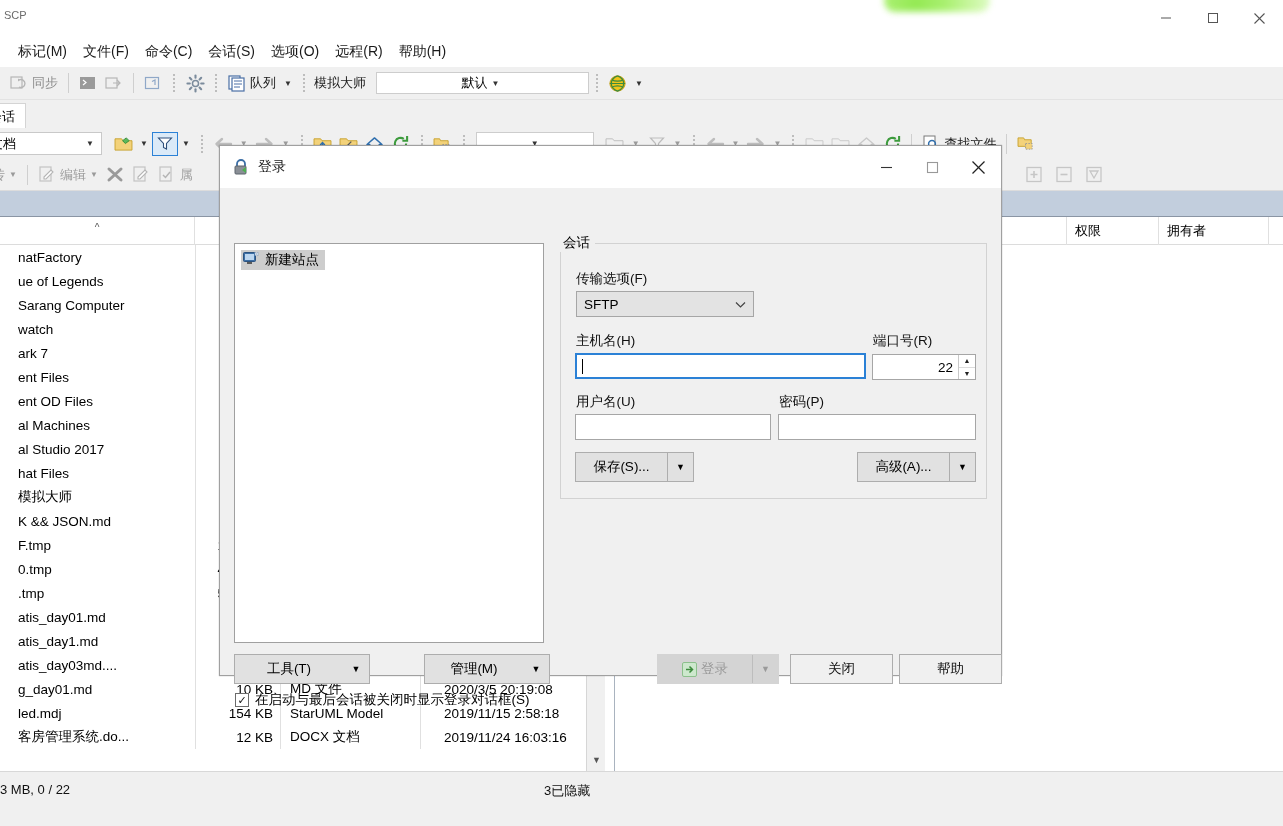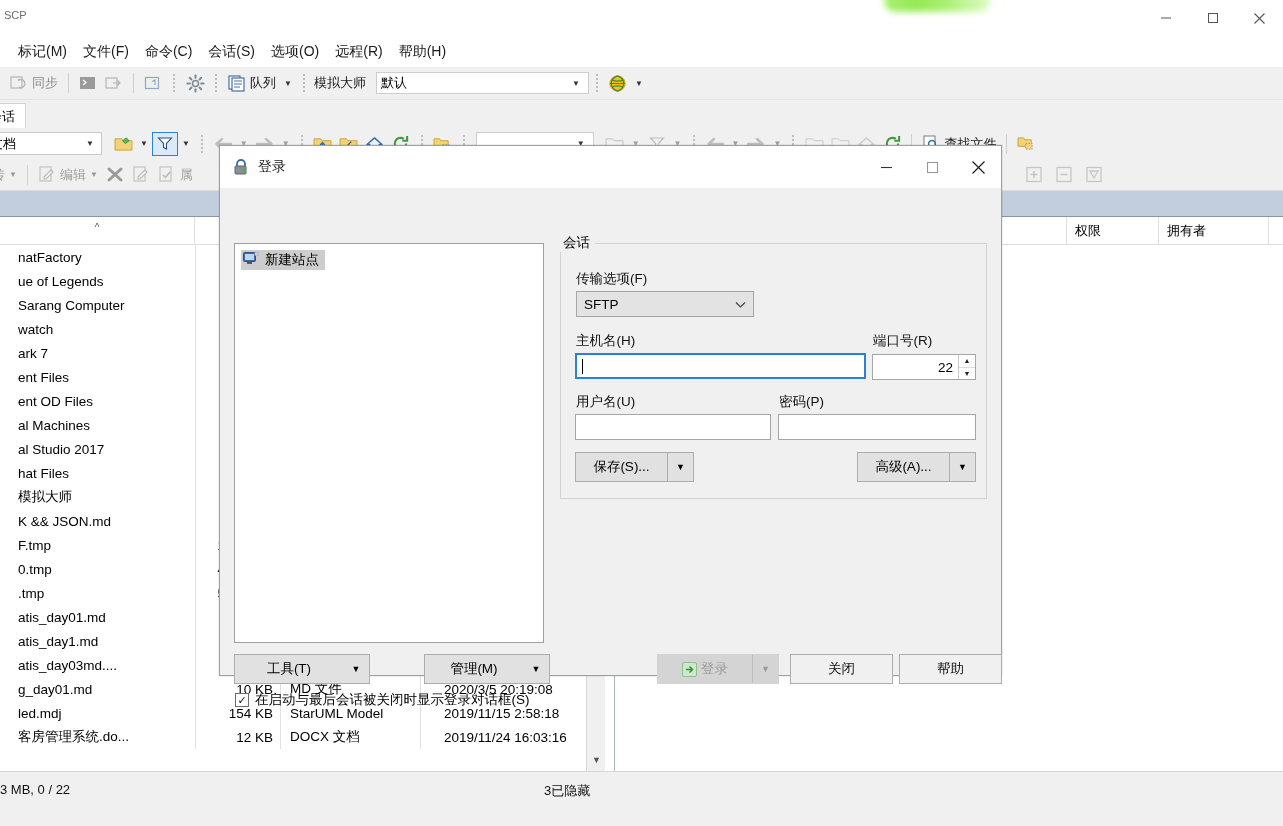--- a/index.html
+++ b/index.html
@@ -53,21 +53,21 @@
   }
   .tb-icon { width: 26px; height: 24px; display: flex; align-items: center; justify-content: center; }
   .tb-label { font-size: 13px; color: #8d8d8d; margin-right: 4px;}
   .tb-label.on { color: #1a1a1a; font-family: Liberation Serif, serif; }
   .tb-sep { width: 1px; height: 20px; background: #cfcfcf; margin: 0 6px; }
   .tb-dotsep { width: 2px; height: 18px; border-left: 2px dotted #bdbdbd; margin: 0 7px; }
   .caret { font-size: 8px; color: #333; margin: 0 4px; }
   .caret.dim { color: #9a9a9a; }
   .tb-combo {
     height: 22px; width: 160px; background: #fff; border: 1px solid #cdcdcd;
-    display: flex; align-items: center; justify-content: space-between; padding: 0 4px;
+    display: flex; align-items: center; justify-content: center; padding: 0 4px;
     font-size: 13px;
   }
 
   
   .tabstrip {
     position: absolute; left: 0; top: 100px; width: 1283px; height: 28px;
     background: #f0f0f0; display: flex; align-items: flex-end;
   }
   .tab-sess {
     height: 25px; padding: 4px 10px 0 6px; background: #ffffff;

